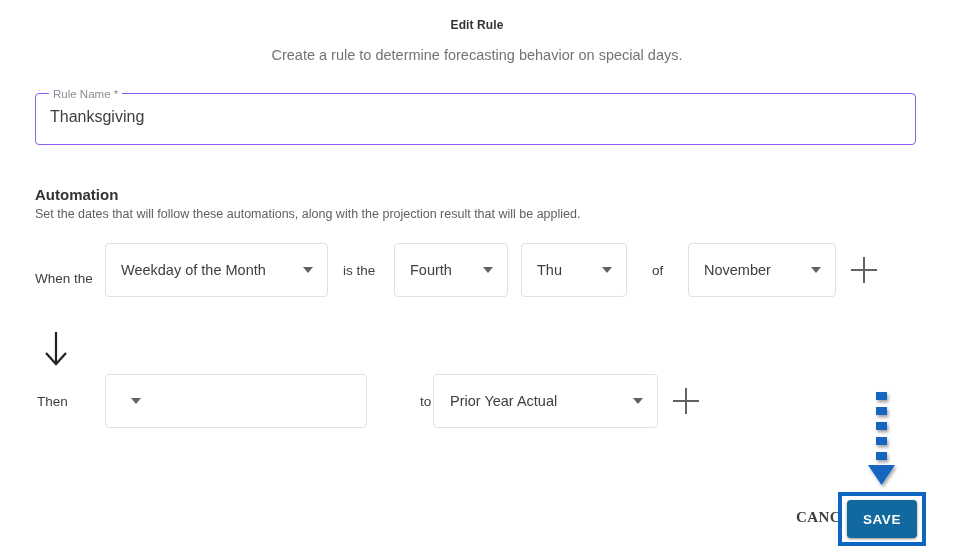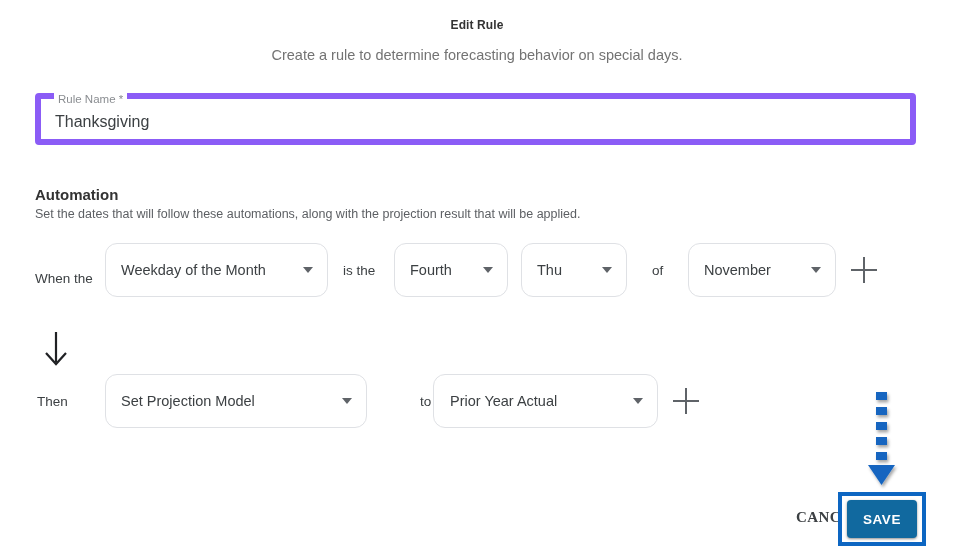--- a/index.html
+++ b/index.html
@@ -44,21 +44,21 @@
     color: #737373;
   }
 
   
   .rulename-field {
     position: absolute;
     left: 35px;
     top: 93px;
     width: 881px;
     height: 52px;
-    border: 6px solid #8b5cf6;
+    border: 1px solid #8b5cf6;
     border-radius: 4px;
     box-sizing: border-box;
     background: #ffffff;
   }
   .rulename-notch {
     position: absolute;
     left: 13px;
     top: -8px;
     height: 16px;
     background: #ffffff;
@@ -104,21 +104,21 @@
     position: absolute;
     font-size: 13.5px;
     color: #3c4043;
     white-space: nowrap;
   }
 
   .select-box {
     position: absolute;
     box-sizing: border-box;
     border: 1px solid #dfe1e5;
-    border-radius: 12px;
+    border-radius: 4px;
     background: #ffffff;
     display: flex;
     align-items: center;
     justify-content: space-between;
     padding: 0 14px 0 15px;
     cursor: pointer;
   }
   .select-value {
     font-size: 14.5px;
     color: #3c4043;
@@ -266,21 +266,20 @@
   <div class="flow-arrow">
     <svg width="28" height="36" viewBox="0 0 28 36" xmlns="http://www.w3.org/2000/svg">
       <line x1="14" y1="1" x2="14" y2="31" stroke="#202124" stroke-width="2.2"></line>
       <polyline points="4,22 14,33 24,22" fill="none" stroke="#202124" stroke-width="2.2"></polyline>
     </svg>
   </div>
 
   <div class="row-label" style="left:37px; top:394px;">Then</div>
 
   <div class="select-box" style="left:105px; top:374px; width:262px; height:54px;">
-    <span class="select-value">Set Projection Model</span>
     <span class="caret"></span>
   </div>
 
   <div class="row-label" style="left:393px; top:394px;margin-left:27px;">to</div>
 
   <div class="select-box" style="left:433px; top:374px; width:225px; height:54px;padding-left:16px;">
     <span class="select-value">Prior Year Actual</span>
     <span class="caret"></span>
   </div>
 

